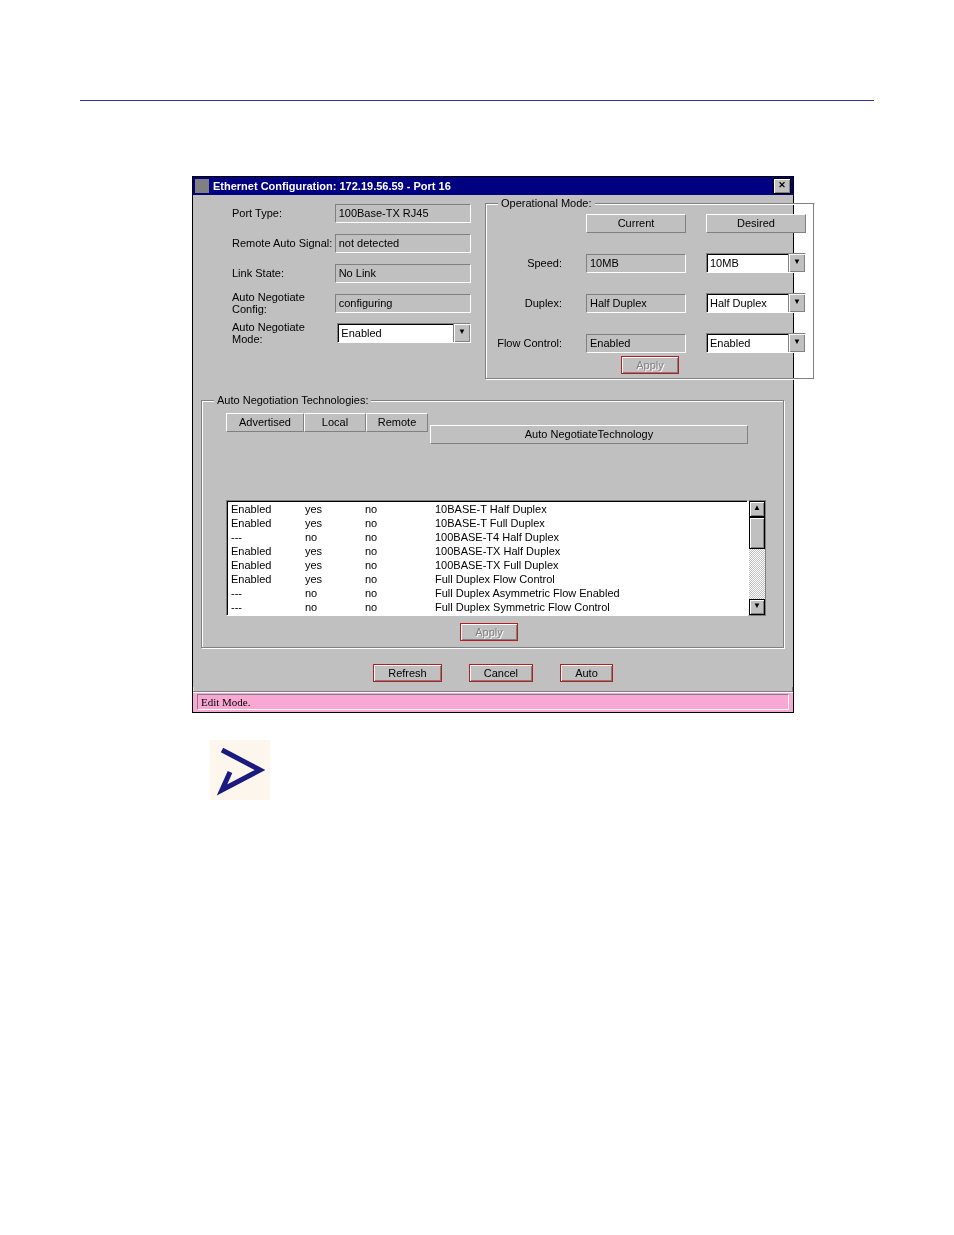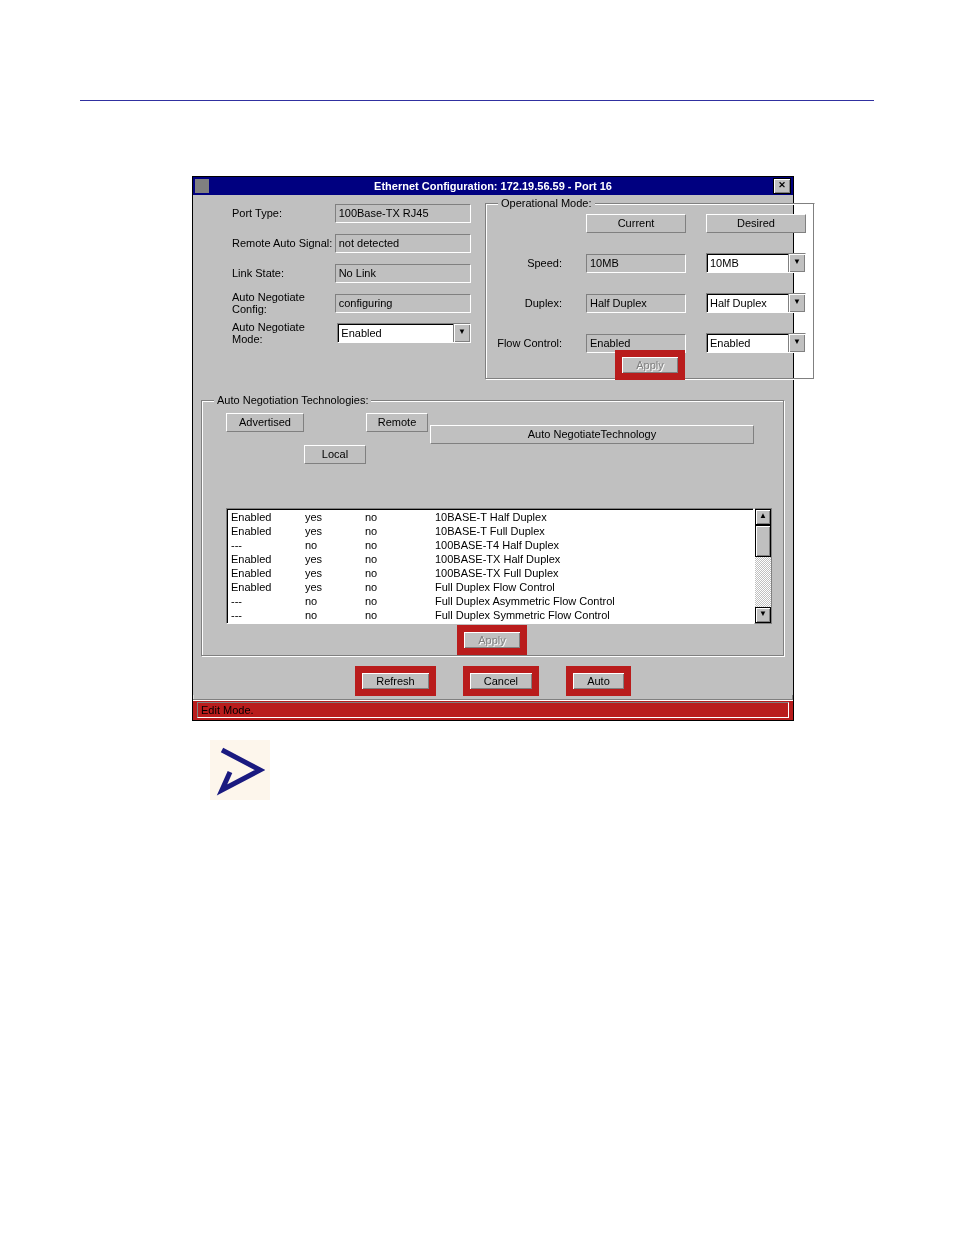--- a/index.html
+++ b/index.html
@@ -40,21 +40,20 @@
     padding: 0 2px;
   }
   .titlebar .ticon {
     width: 14px;
     height: 14px;
     background: #808080;
     margin-right: 4px;
   }
   .titlebar .title-text {
     flex: 1 1 auto;
-    text-align: center;
   }
   .close-btn {
     width: 16px;
     height: 14px;
     background: #c0c0c0;
     border: 1px solid #000000;
     box-shadow: inset 1px 1px 0 #ffffff, inset -1px -1px 0 #808080;
     font-family: "Arial", sans-serif;
     font-size: 9px;
     font-weight: bold;
@@ -167,39 +166,39 @@
     background: #c0c0c0;
     border: 1px solid #808080;
     border-right-color: #ffffff;
     border-bottom-color: #ffffff;
     padding: 1px 3px;
     height: 15px;
     line-height: 15px;
   }
   .btn {
     background: #c0c0c0;
-    border: 7px solid #b91c1c;
+    border: 1px solid #b91c1c;
     box-shadow: inset 1px 1px 0 #ffffff, inset -1px -1px 0 #808080;
     padding: 2px 14px;
     font-size: 11px;
     font-family: inherit;
     min-width: 60px;
     text-align: center;
   }
   .btn.disabled {
     color: #808080;
     text-shadow: 1px 1px 0 #ffffff;
   }
   .apply-row {
     text-align: center;
     margin-top: 6px;
   }
   .autoneg-group {
     margin-top: 20px;
-    padding: 12px 12px 10px 10px;
+    padding: 12px 18px 10px 10px;
   }
   .tech-table {
     display: flex;
     flex-direction: column;
     gap: 44px;
   }
   .tech-header {
     display: flex;
   }
   .th {
@@ -207,21 +206,21 @@
     border: 1px solid #ffffff;
     border-right-color: #808080;
     border-bottom-color: #808080;
     text-align: center;
     padding: 1px 0;
     height: 15px;
     line-height: 15px;
     font-size: 11px;
   }
   .th-adv { width: 76px; margin-left: 14px; }
-  .th-loc { width: 60px; margin-top: 32px; }
+  .th-loc { width: 60px; }
   .th-rem { width: 60px; }
   .th-tech { flex: 1 1 auto; margin: 12px 2px; }
   .tech-body-wrap {
     display: flex;
   }
   .tech-body {
     flex: 1 1 auto;
     background: #ffffff;
     border: 1px solid #808080;
     border-right-color: #ffffff;
@@ -272,28 +271,29 @@
     margin-top: 10px;
   }
   .bottom-buttons {
     text-align: center;
     margin-top: 18px;
   }
   .bottom-buttons .btn {
     margin: 0 12px;
   }
   .statusbar {
-    background: #b91c1c;
+    background: #f9a8d4;
     border-top: 1px solid #808080;
     box-shadow: inset 0 1px 0 #ffffff;
     padding: 2px 4px;
     font-size: 11px;
     height: 16px;
     line-height: 14px;
     margin-top: 4px;
+    font-family: Liberation Serif, serif;
   }
   .statusbar-inner {
     border: 1px solid #808080;
     border-right-color: #ffffff;
     border-bottom-color: #ffffff;
     padding: 0 3px;
     height: 14px;
   }
   .note-icon {
     position: absolute;
@@ -429,21 +429,21 @@
                 <div class="tech-row">
                   <div class="td-adv">Enabled</div>
                   <div class="td-loc">yes</div>
                   <div class="td-rem">no</div>
                   <div class="td-tech">Full Duplex Flow Control</div>
                 </div>
                 <div class="tech-row">
                   <div class="td-adv">---</div>
                   <div class="td-loc">no</div>
                   <div class="td-rem">no</div>
-                  <div class="td-tech">Full Duplex Asymmetric Flow Control</div>
+                  <div class="td-tech">Full Duplex Asymmetric Flow Enabled</div>
                 </div>
                 <div class="tech-row">
                   <div class="td-adv">---</div>
                   <div class="td-loc">no</div>
                   <div class="td-rem">no</div>
                   <div class="td-tech">Full Duplex Symmetric Flow Control</div>
                 </div>
               </div>
             <div class="scrollbar">
               <div class="sbtn">▲</div>

